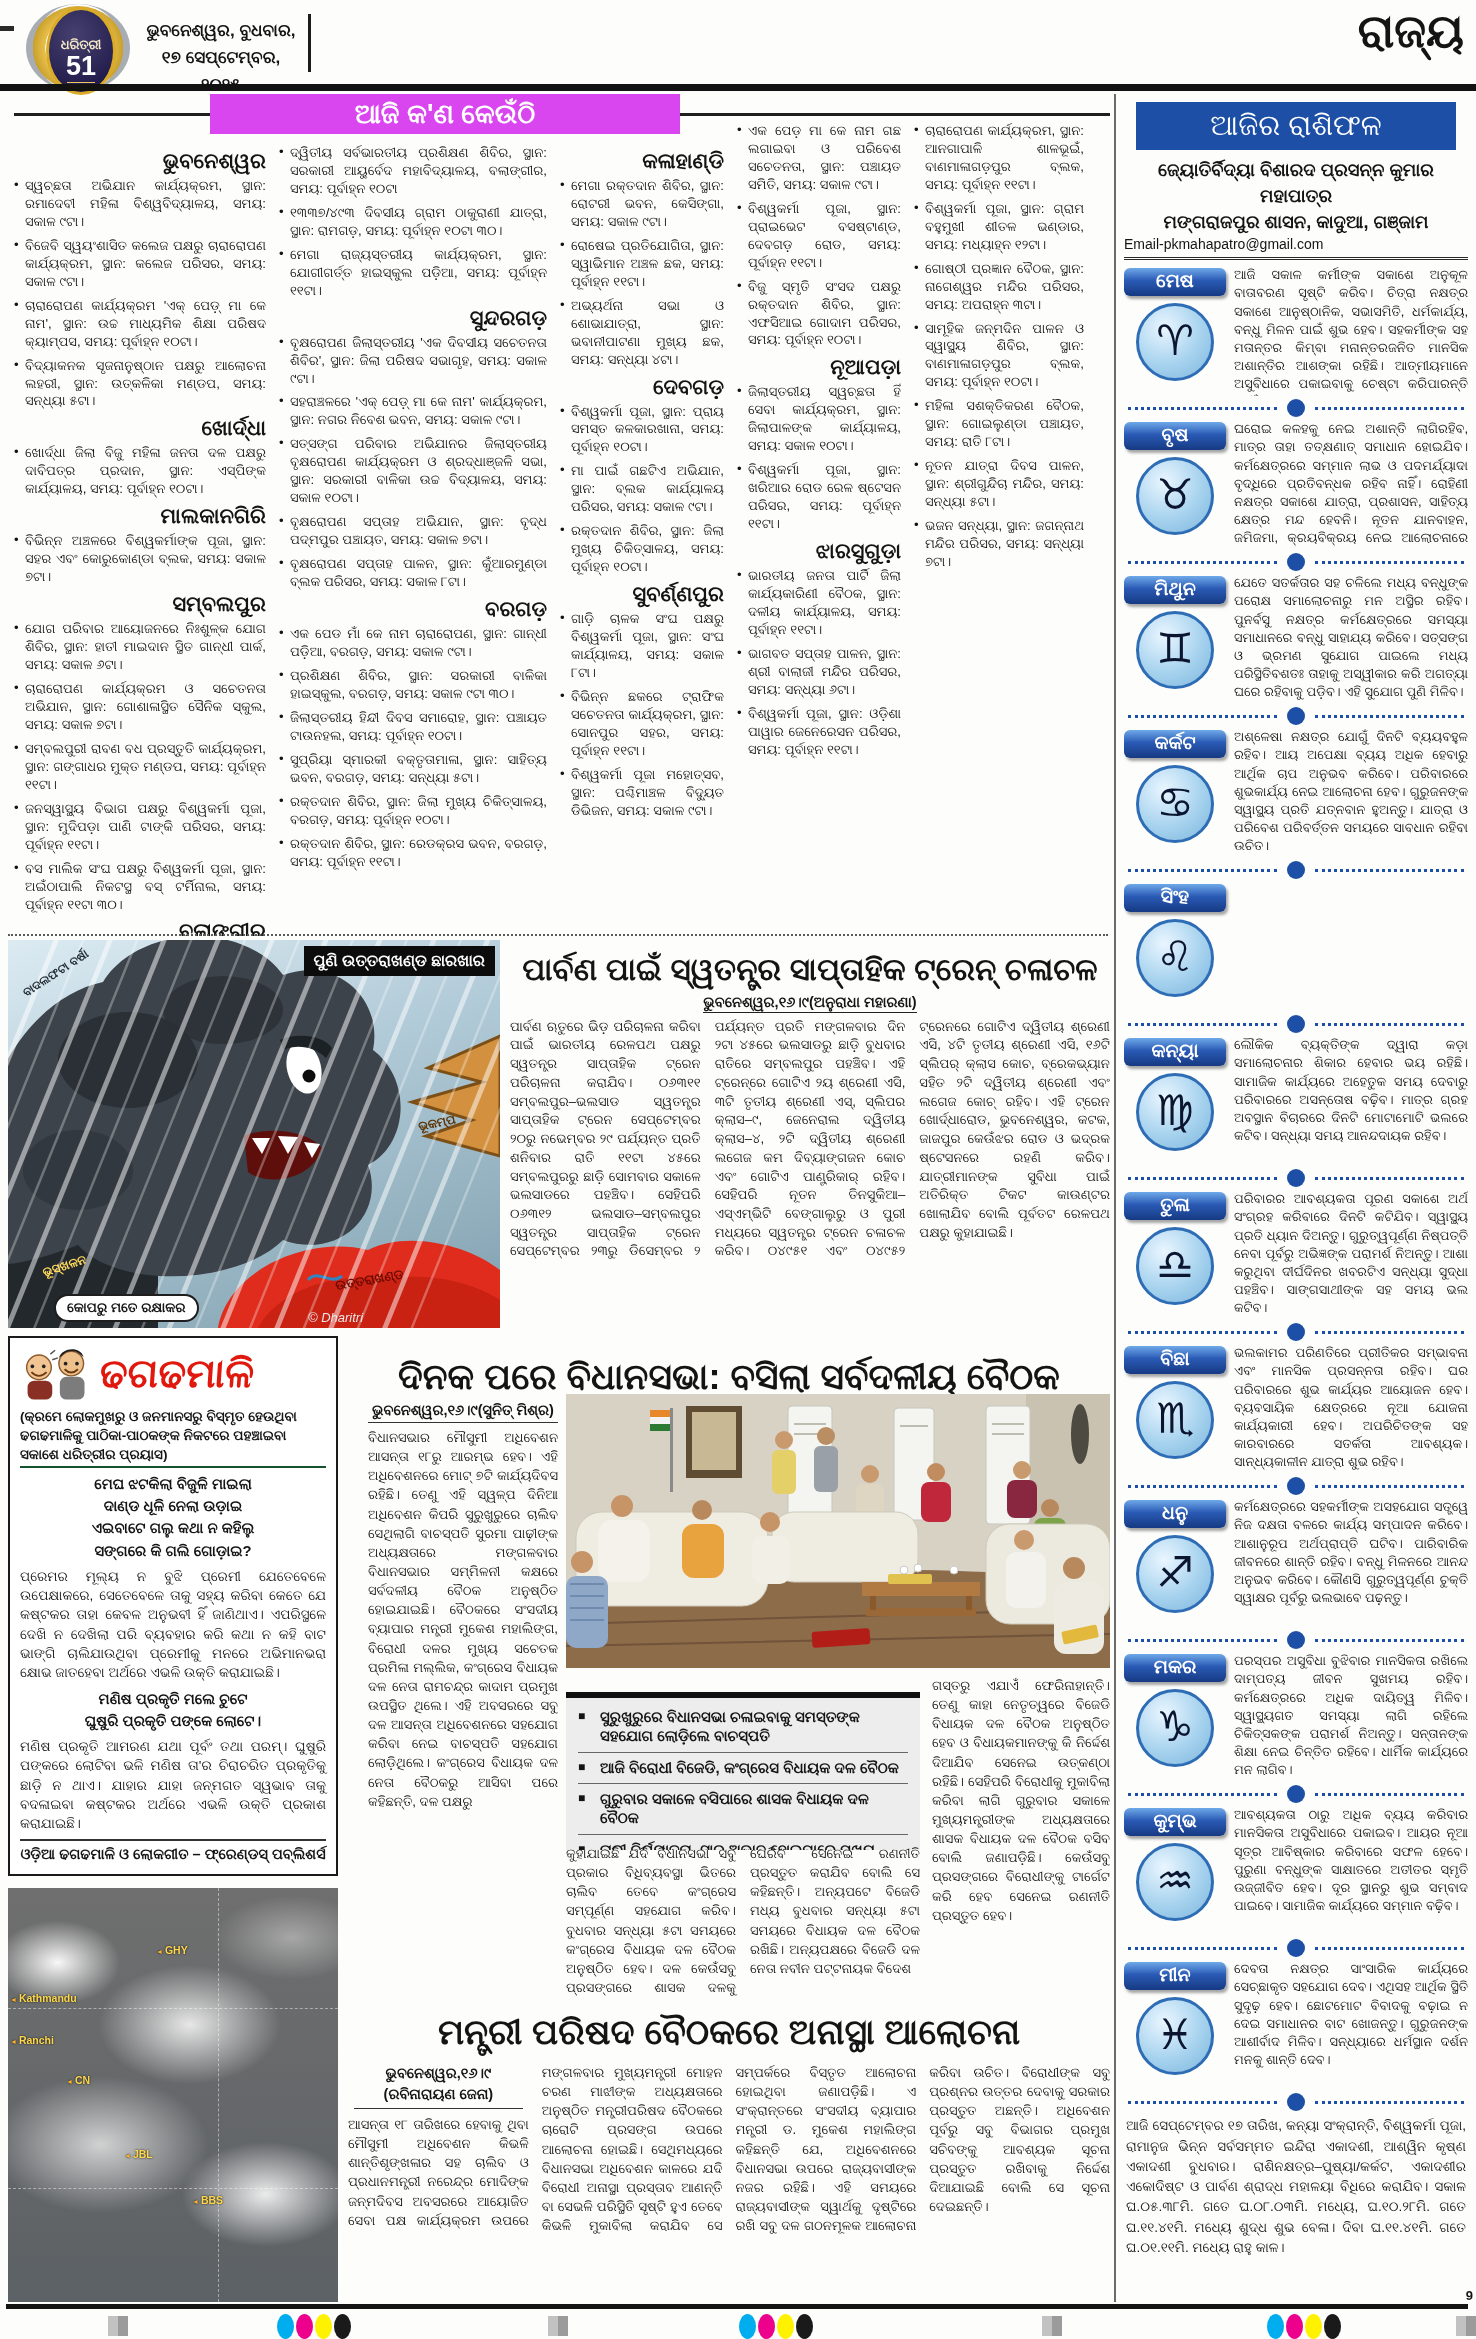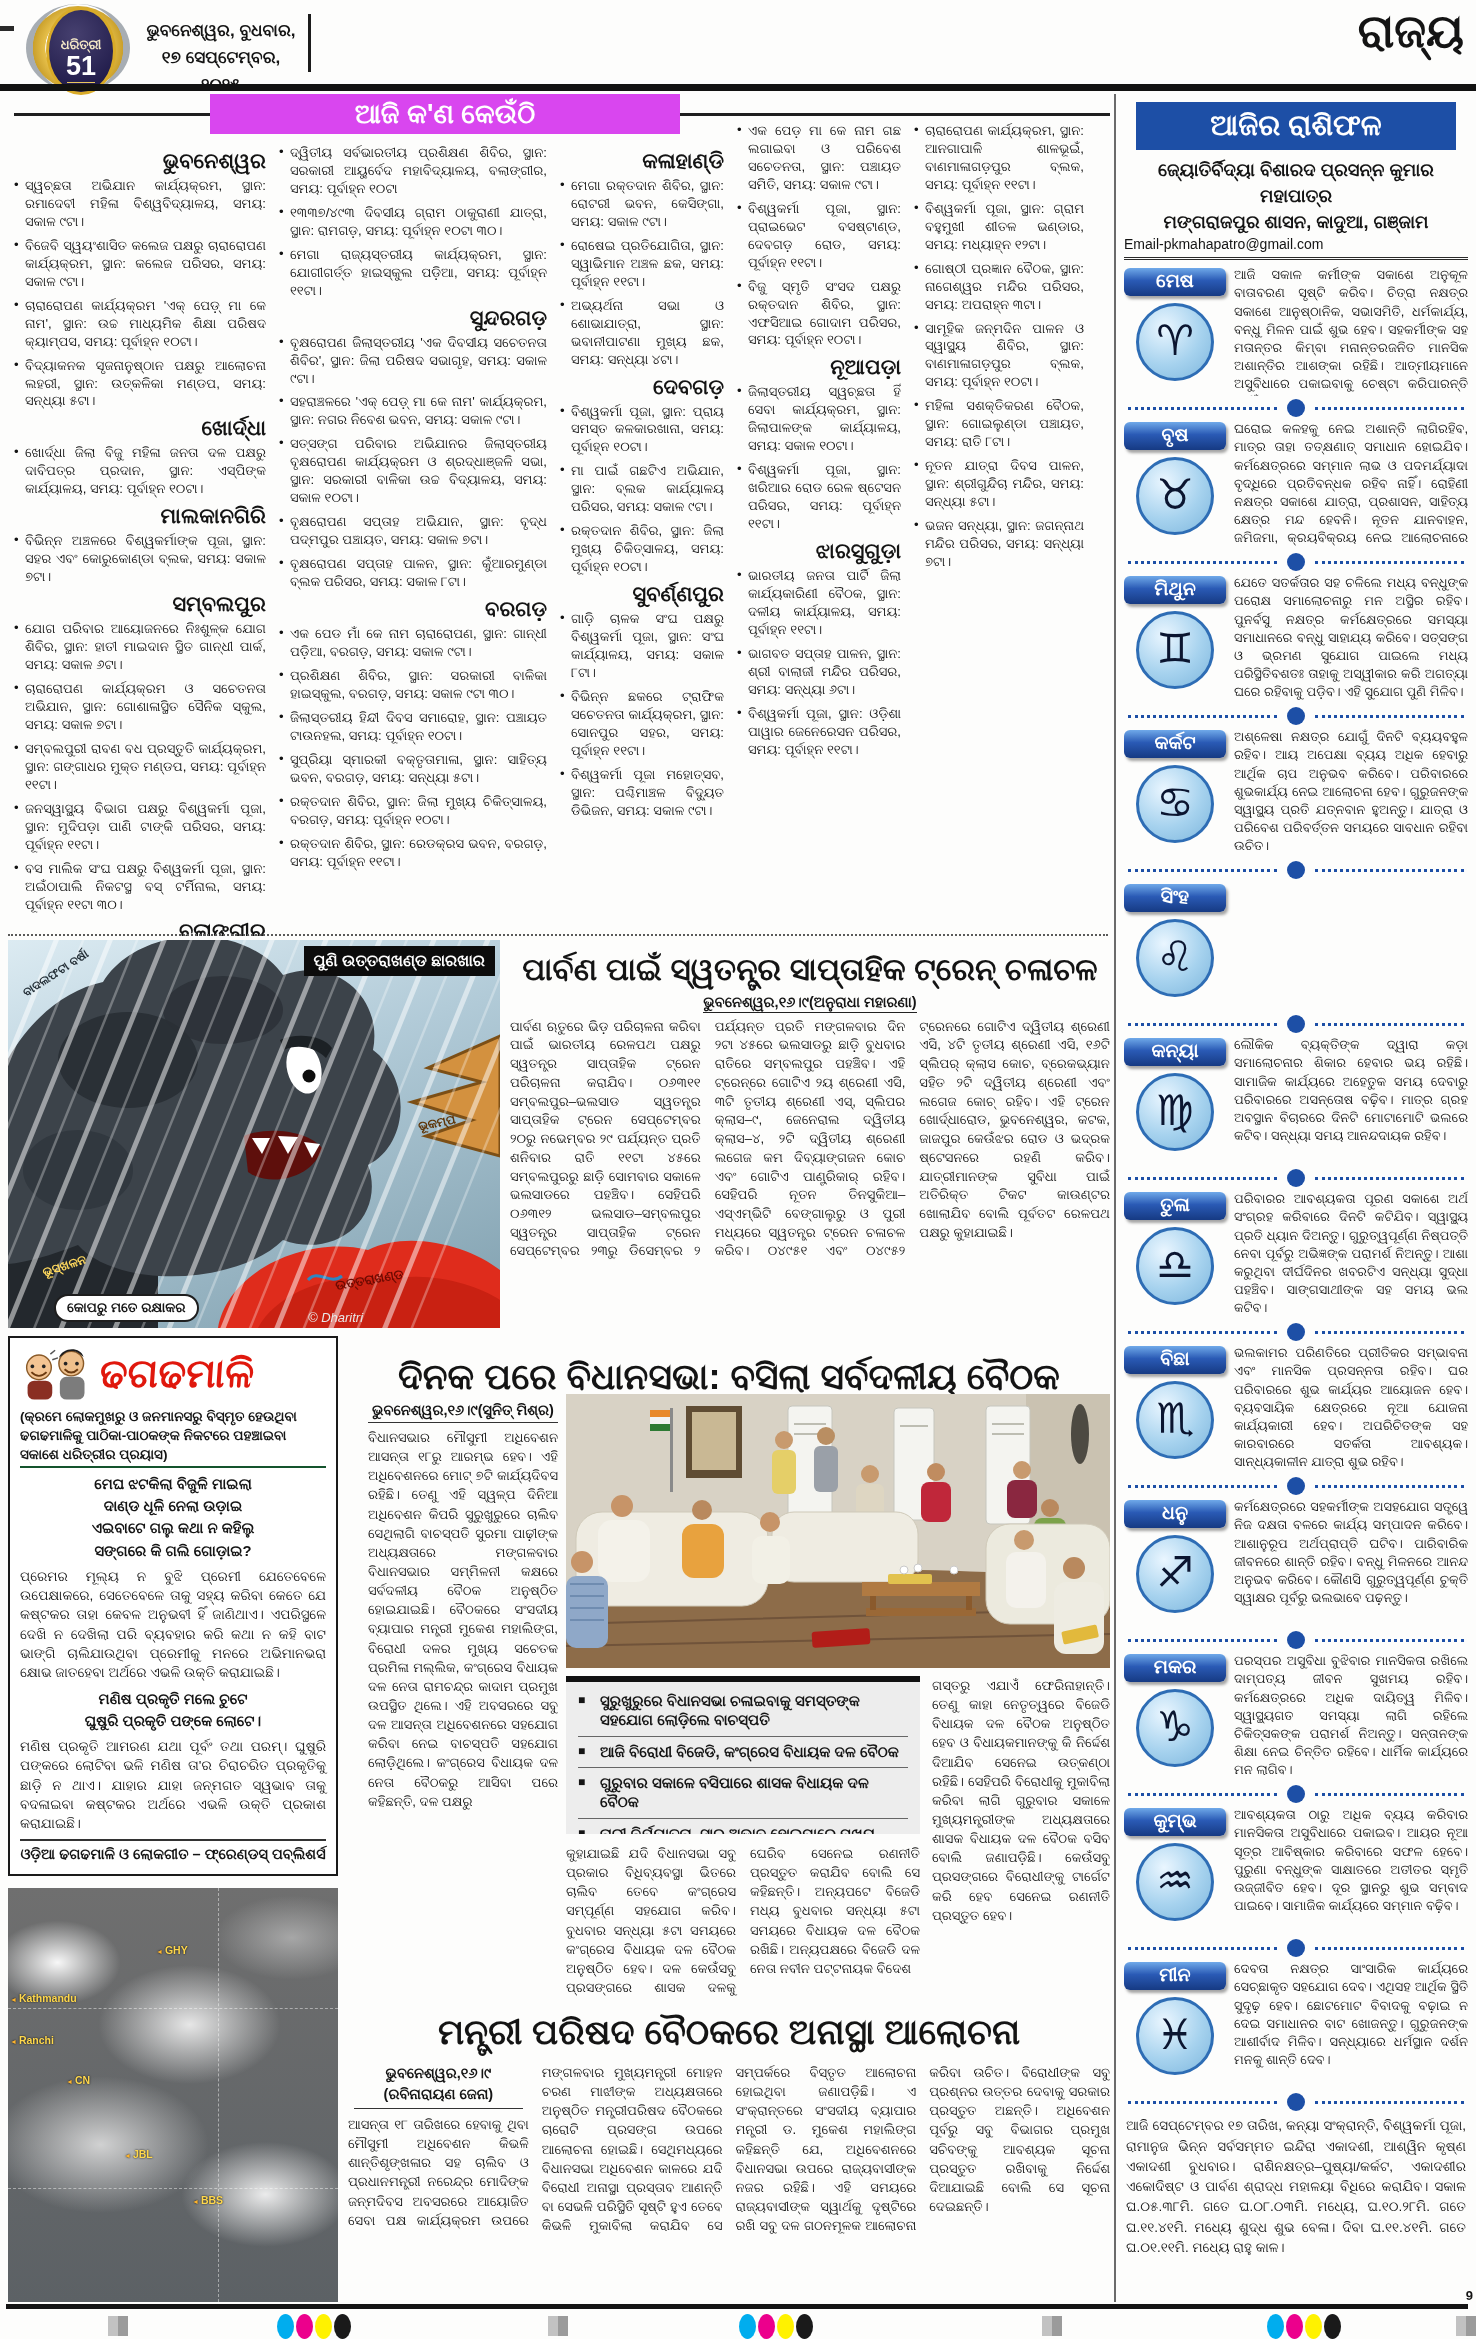--- a/index.html
+++ b/index.html
@@ -36,21 +36,21 @@
   .eblock h3{font-size:21px;font-weight:800;text-align:right;margin:5px 0 4px;}
   .eblock h3:empty{display:none;margin:0;}
   .eblock ul{margin:0;padding:0;list-style:none;}
   .eblock li{font-size:13.2px;line-height:1.36;text-align:justify;margin-bottom:6px;padding-left:11px;position:relative;}
   .eblock li::before{content:"•";position:absolute;left:0;top:-1px;}
   .events-bottom-rule{position:absolute;left:8px;top:934px;width:1100px;border-top:2px dotted #5a5a5a;}
   
   .horo-divider{position:absolute;left:1114px;top:94px;width:2px;height:2208px;background:#6b6b6b;}
   #horoscope{position:absolute;left:1124px;top:94px;width:344px;height:2210px;overflow:hidden;}
   .horo-banner{margin:8px 12px 0;height:48px;background:#1d4fa6;color:#fff;display:flex;align-items:center;justify-content:center;
-               font-size:29px;font-weight:bold;}
+               font-size:29px;font-weight:normal;}
   .horo-astro{text-align:center;font-weight:bold;font-size:18px;line-height:1.45;margin-top:7px;}
   .horo-email{font-size:14px;margin:1px 4px 5px 0;}
   .horo-rule{border-top:3px double #2a2a2a;margin:0 0 6px;}
   .sign{height:130px;overflow:hidden;}
   .sign .badge{float:left;width:102px;margin:2px 8px 2px 0;text-align:center;}
   .sign .tab{background:linear-gradient(180deg,#6fa9e9 0%,#2a5ab5 45%,#16securities3a83 100%);}
   .sign .tab{background:linear-gradient(180deg,#6fa9e9 0%,#2a5ab5 45%,#163a83 100%);color:#fff;border-radius:6px;
              font-size:19px;font-weight:bold;padding:2px 0 4px;box-shadow:2px 3px 3px rgba(0,0,0,.35);}
   .sign .circ{width:72px;height:72px;margin:7px auto 0;border-radius:50%;color:#0b1530;font-size:42px;line-height:70px;
               background:radial-gradient(circle at 35% 30%,#eaf6ff 0%,#a6d2ee 55%,#7db6dd 100%);border:3px solid #2e6db5;}
@@ -78,21 +78,21 @@
   .tr-byline{text-align:center;font-weight:bold;font-size:14.5px;margin-bottom:7px;}
   .tr-byline span{border-bottom:1.5px solid #222;padding-bottom:2px;}
   .tr-body{column-count:3;column-gap:14px;height:292px;font-size:13.2px;line-height:1.42;text-align:justify;}
   
   #assembly{position:absolute;left:348px;top:1332px;width:762px;height:676px;overflow:hidden;}
   .as-headline{position:absolute;left:6px;top:0;width:750px;font-size:36px;font-weight:bold;text-align:center;}
   .as-leftcol{position:absolute;left:20px;top:70px;width:190px;height:606px;overflow:hidden;}
   .as-byline{text-align:center;font-weight:bold;font-size:14.5px;border-bottom:1.5px solid #333;padding-bottom:3px;margin-bottom:5px;}
   .as-leftcol p,.as-rightcol{font-size:13.2px;line-height:1.45;text-align:justify;margin:0;}
   .as-photo{position:absolute;left:218px;top:62px;width:544px;height:274px;background:#cfc8ba;overflow:hidden;}
-  .as-box{position:absolute;left:218px;top:344px;width:354px;height:158px;background:#ededed;border-top:6px solid #111;
+  .as-box{position:absolute;left:218px;top:360px;width:354px;height:158px;background:#ededed;border-top:6px solid #111;
           padding:4px 12px;box-sizing:border-box;overflow:hidden;}
   .as-box ul{margin:0;padding:0;list-style:none;}
   .as-box li{font-size:15px;font-weight:bold;line-height:1.25;padding:6px 0 6px 22px;position:relative;border-bottom:1.5px solid #666;}
   .as-box li:last-child{border-bottom:none;}
   .as-box li::before{content:"■";position:absolute;left:0;top:7px;font-size:12px;}
   .as-under{position:absolute;left:218px;top:512px;width:354px;height:164px;column-count:2;column-gap:14px;
             font-size:13.2px;line-height:1.45;text-align:justify;overflow:hidden;}
   .as-rightcol{position:absolute;left:584px;top:344px;width:178px;height:332px;overflow:hidden;}
   
   #humor{position:absolute;left:8px;top:1336px;width:330px;height:540px;border:2.5px solid #1a1a1a;background:#fff;

